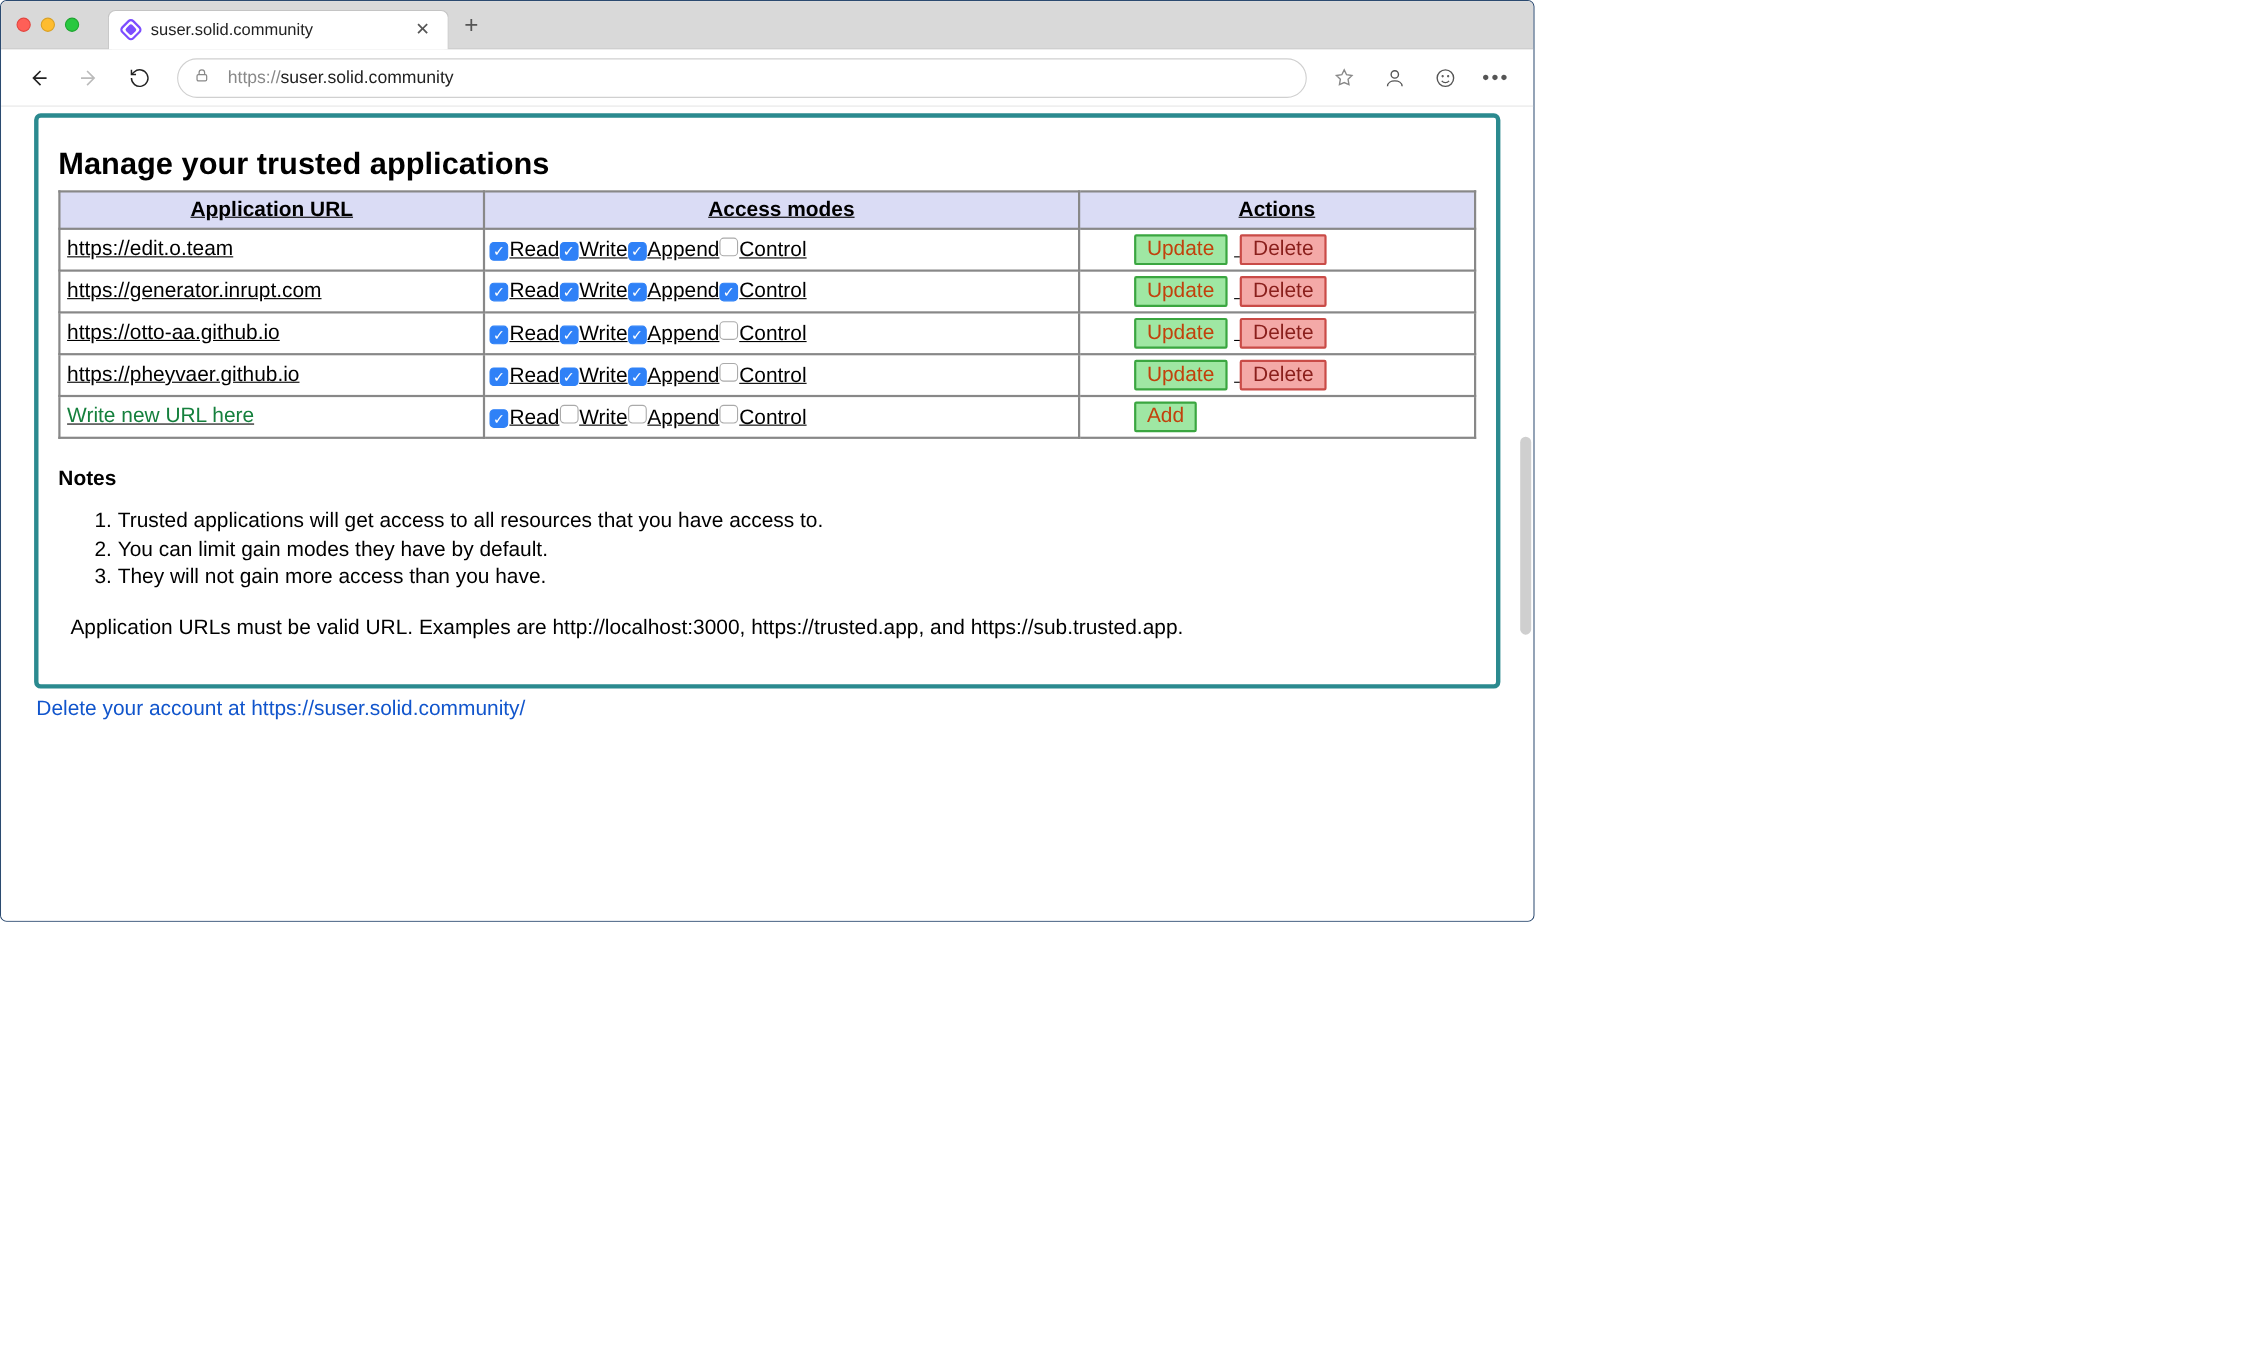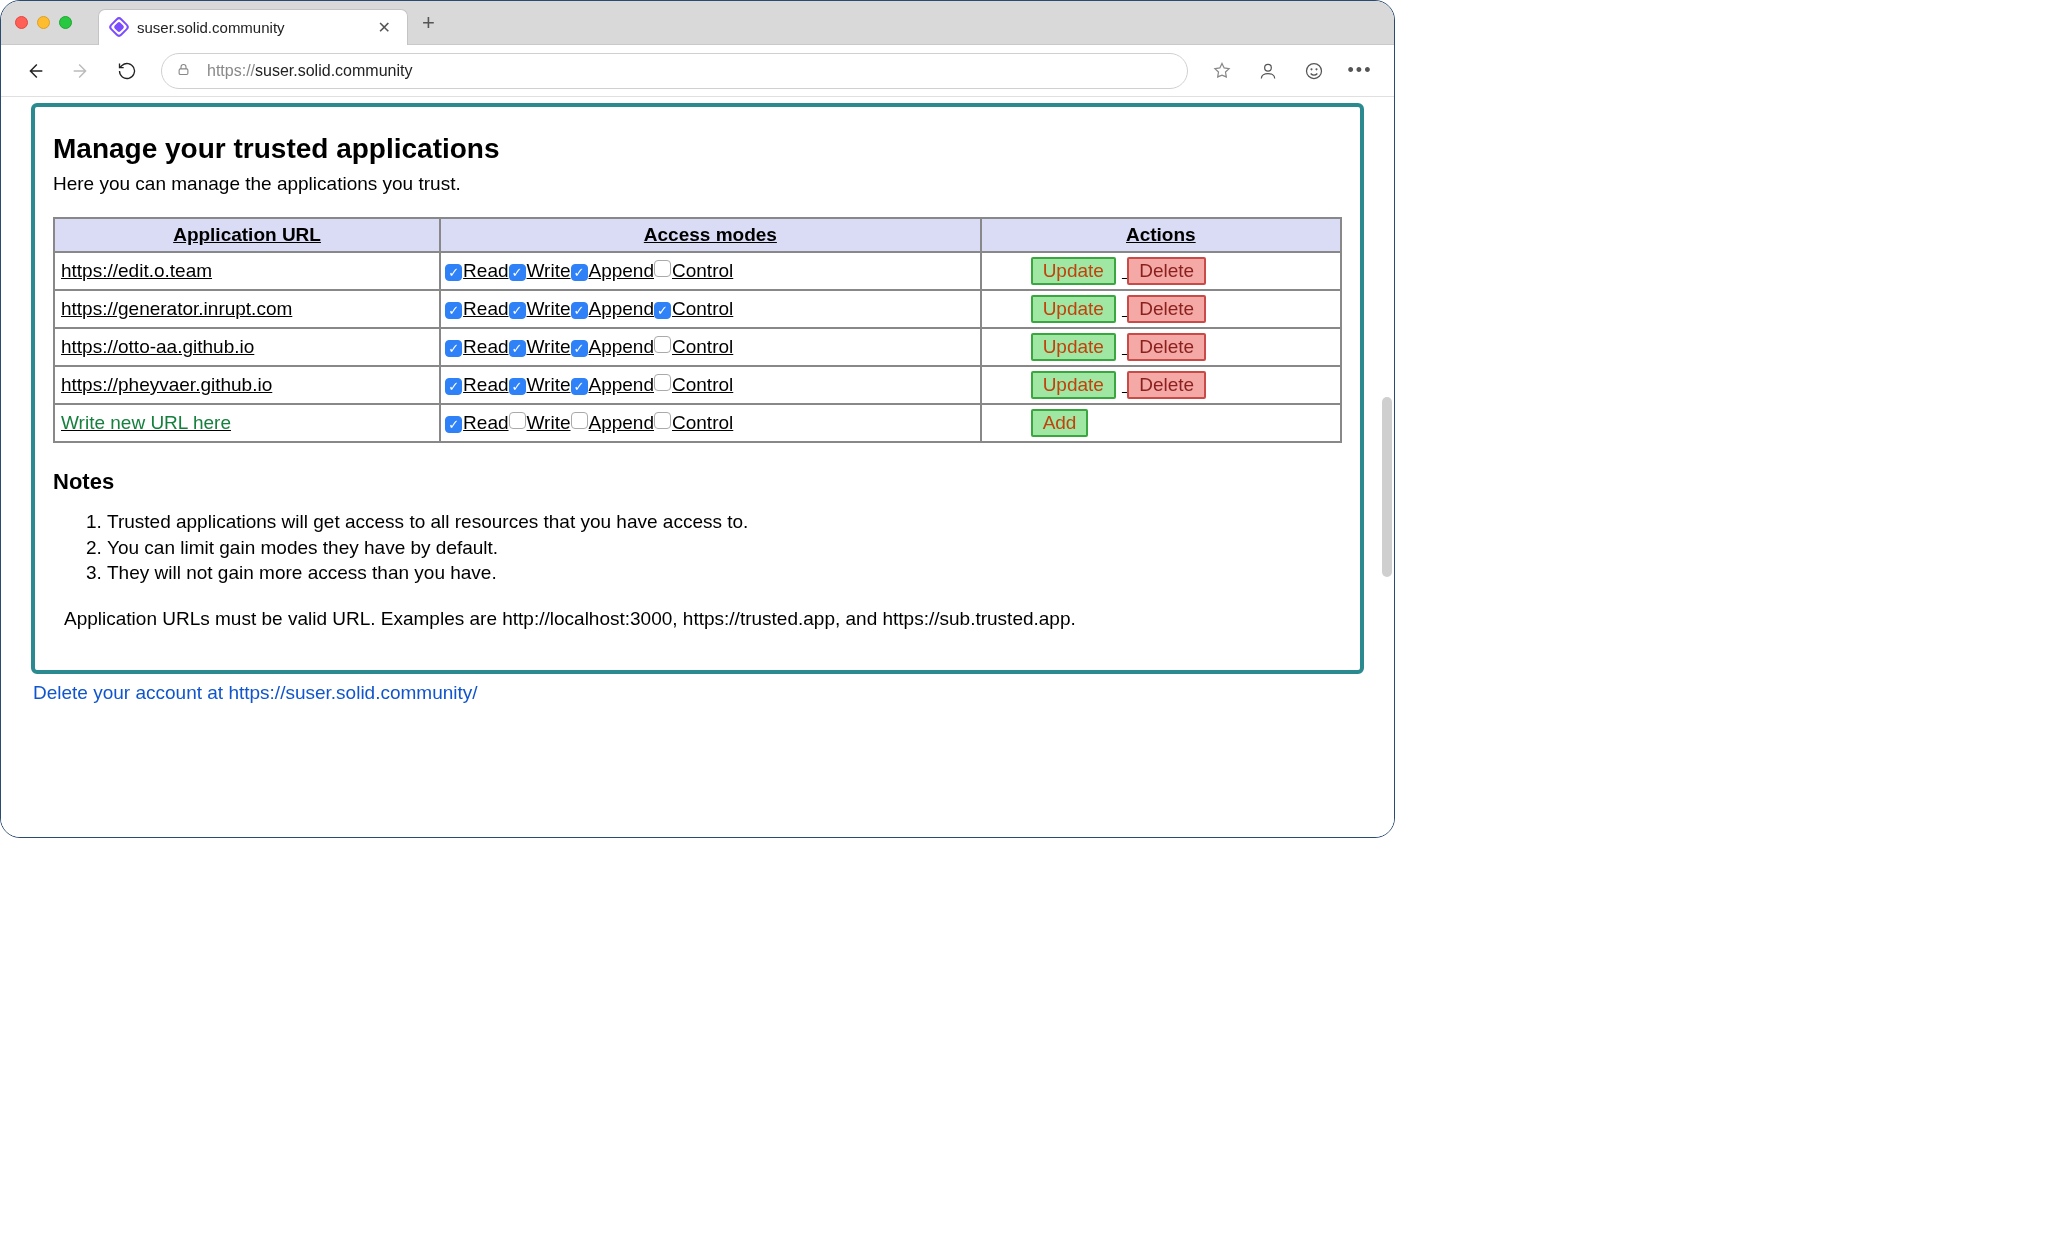--- a/index.html
+++ b/index.html
@@ -1,18 +1,18 @@
 <!DOCTYPE html>
 <html><head>
 <meta charset="utf-8">
 <style>
   * { box-sizing: border-box; margin: 0; padding: 0; }
   html, body { height: 100%; font-family: -apple-system, BlinkMacSystemFont, "Segoe UI", Helvetica, Arial, sans-serif; background:#fff; }
   
-  .window { width: 1395px; height: 838px; border: 1px solid #2b4a70; border-radius: 20px; overflow: hidden; background:#fff; display:flex; flex-direction:column; position:relative;}
+  .window { width: 1395px; height: 838px; border: 1px solid #2b4a70; border-radius: 6px; overflow: hidden; background:#fff; display:flex; flex-direction:column; position:relative;}
   .tabstrip { height: 44px; background: #d9d9d9; display:flex; align-items:center; padding-left: 14px; border-bottom:1px solid #c9c9c9;}
   .traffic { display:flex; gap:9px; align-items:center; margin-right: 26px;}
   .dot { width:13px; height:13px; border-radius:50%; }
   .dot.red{background:#ff5f57;border:1px solid #e24640;}
   .dot.yellow{background:#febc2e;border:1px solid #d9a126;}
   .dot.green{background:#28c840;border:1px solid #1fa531;}
   .tab { height:36px; background:#fff; border:1px solid #c4c4c4; border-bottom:none; border-radius:7px 7px 0 0; display:flex; align-items:center; padding:0 12px; gap:10px; min-width:310px; position:relative; top:4px;}
   .tab .favicon { width:16px; height:16px; border:2px solid #7c4dff; transform:rotate(45deg); border-radius:4px; position:relative;}
   .tab .favicon::after{content:""; position:absolute; inset:2px; background:#7c4dff; border-radius:2px;}
   .tab-title { font-size:15px; color:#222; flex:1; white-space:nowrap; overflow:hidden; text-overflow:ellipsis;}
@@ -39,21 +39,21 @@
   table.apps td.actions { padding:4px 6px;}
   .chk { display:inline-flex; align-items:center; margin-right:0px;}
   .box { width:17px; height:17px; border-radius:4px; border:1px solid #aaa; background:#fff; display:inline-flex; align-items:center; justify-content:center; margin-right:1px; font-size:13px; color:#fff;}
   .box.checked{ background:#2f81f7; border-color:#2f81f7;}
   .btn { display:inline-block; border:2px solid; border-radius:2px; padding:1px 10px; font-size:19px; margin-right:6px; cursor:pointer;}
   .btn.green{ background:#9fe7a3; border-color:#3aa640; color:#0a3;}
   .btn.green{color:#0b5; }
   .btn.green{ color:#c2410c;margin-left:43px;}
   .btn.red{ background:#f4a9a7; border-color:#c94b47; color:#8a1f1c;}
   .newurl { color:#15803d;}
-  h2.notes { font-size:22px; font-weight:700; margin-top:26px; margin-bottom:14px;}
+  h2.notes { font-size:19px; font-weight:700; margin-top:26px; margin-bottom:14px;}
   ol.noteslist { padding-left:54px; font-size:19px; line-height:1.35;}
   .footline { font-size:19px; margin-top:22px;margin-left:11px;}
   a.dellink { color:#1155cc; font-size:19px; text-decoration:none; display:inline-block; margin-top:8px; margin-left:2px;}
   
   .scrolltrack{position:absolute; right:2px; top:300px; width:10px; height:180px; background:#cfcfcf; border-radius:5px;}
 </style>
 </head>
 <body>
 
 <div class="window">
@@ -118,21 +118,20 @@
           <path d="M8 15c1 1.2 2.5 2 4 2s3-0.8 4-2"></path>
         </svg>
     </div>
     <div class="toolicon" style="letter-spacing:2px;">•••</div>
   </div>
 
   <div class="viewport">
     <div class="page">
       <div class="card">
         <h1 class="title">Manage your trusted applications</h1>
-        <p class="intro">Here you can manage the applications you trust.</p>
 
         <table class="apps">
           <thead>
             <tr>
               <th style="width:30%;">Application URL</th>
               <th style="width:42%;">Access modes</th>
               <th style="width:28%;">Actions</th>
             </tr>
           </thead>
           <tbody id="rows">

